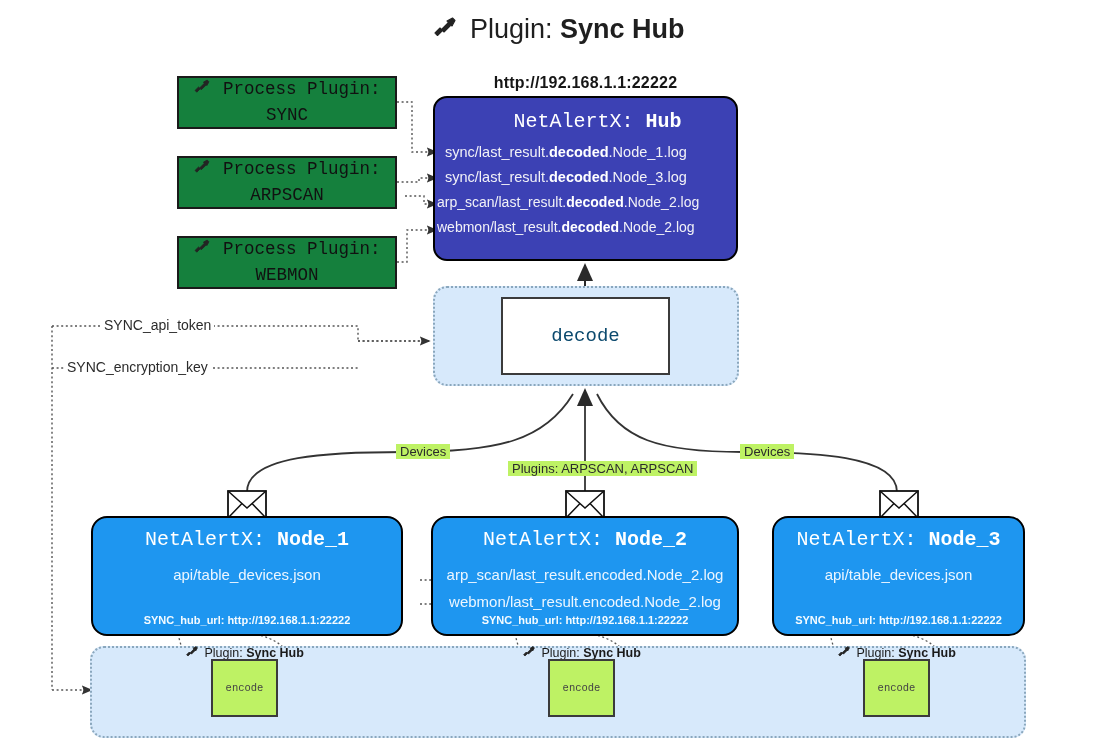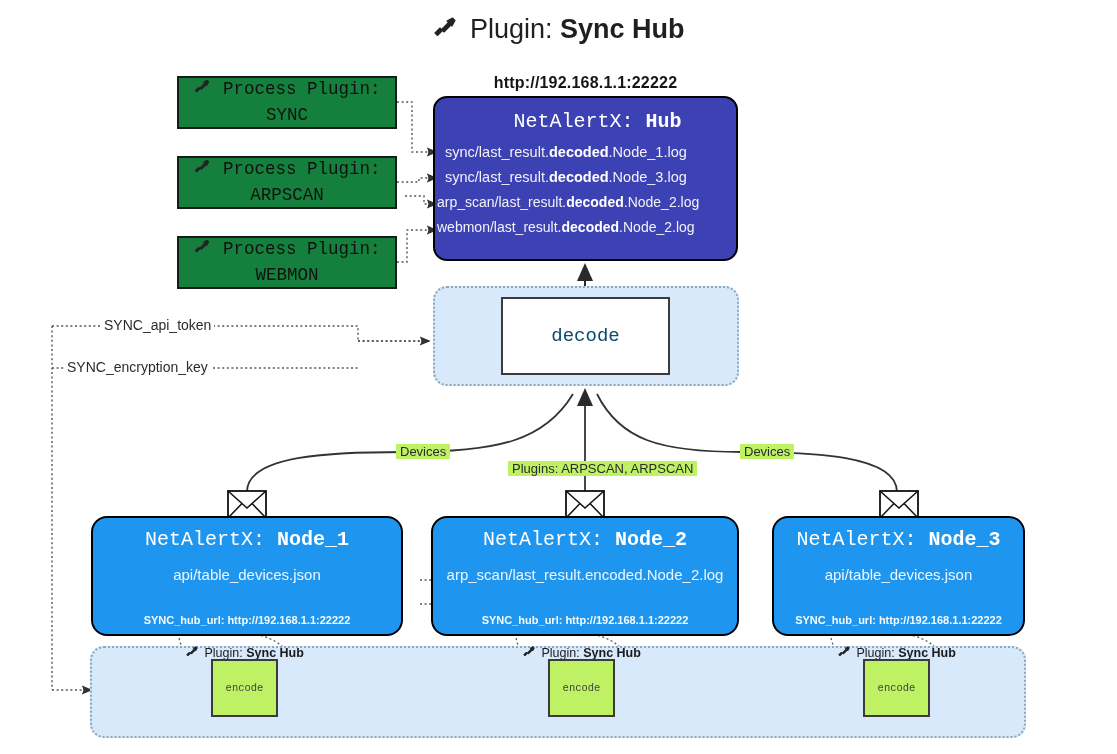--- a/index.html
+++ b/index.html
@@ -243,20 +243,21 @@
     <div class="nlines">
       <div class="nline">api/table_devices.json</div>
     </div>
     <div class="nfoot">SYNC_hub_url: http://192.168.1.1:22222</div>
   </div>
 
   <div class="abs node" style="left:431px;top:516px;width:308px;height:120px;">
     <div class="ntitle"><span>NetAlertX:</span> <b>Node_2</b></div>
     <div class="nlines">
       <div class="nline">arp_scan/last_result.encoded.Node_2.log</div>
+      <div class="nline">webmon/last_result.encoded.Node_2.log</div>
     </div>
     <div class="nfoot">SYNC_hub_url: http://192.168.1.1:22222</div>
   </div>
 
   <div class="abs node" style="left:772px;top:516px;width:253px;height:120px;">
     <div class="ntitle"><span>NetAlertX:</span> <b>Node_3</b></div>
     <div class="nlines">
       <div class="nline">api/table_devices.json</div>
     </div>
     <div class="nfoot">SYNC_hub_url: http://192.168.1.1:22222</div>

